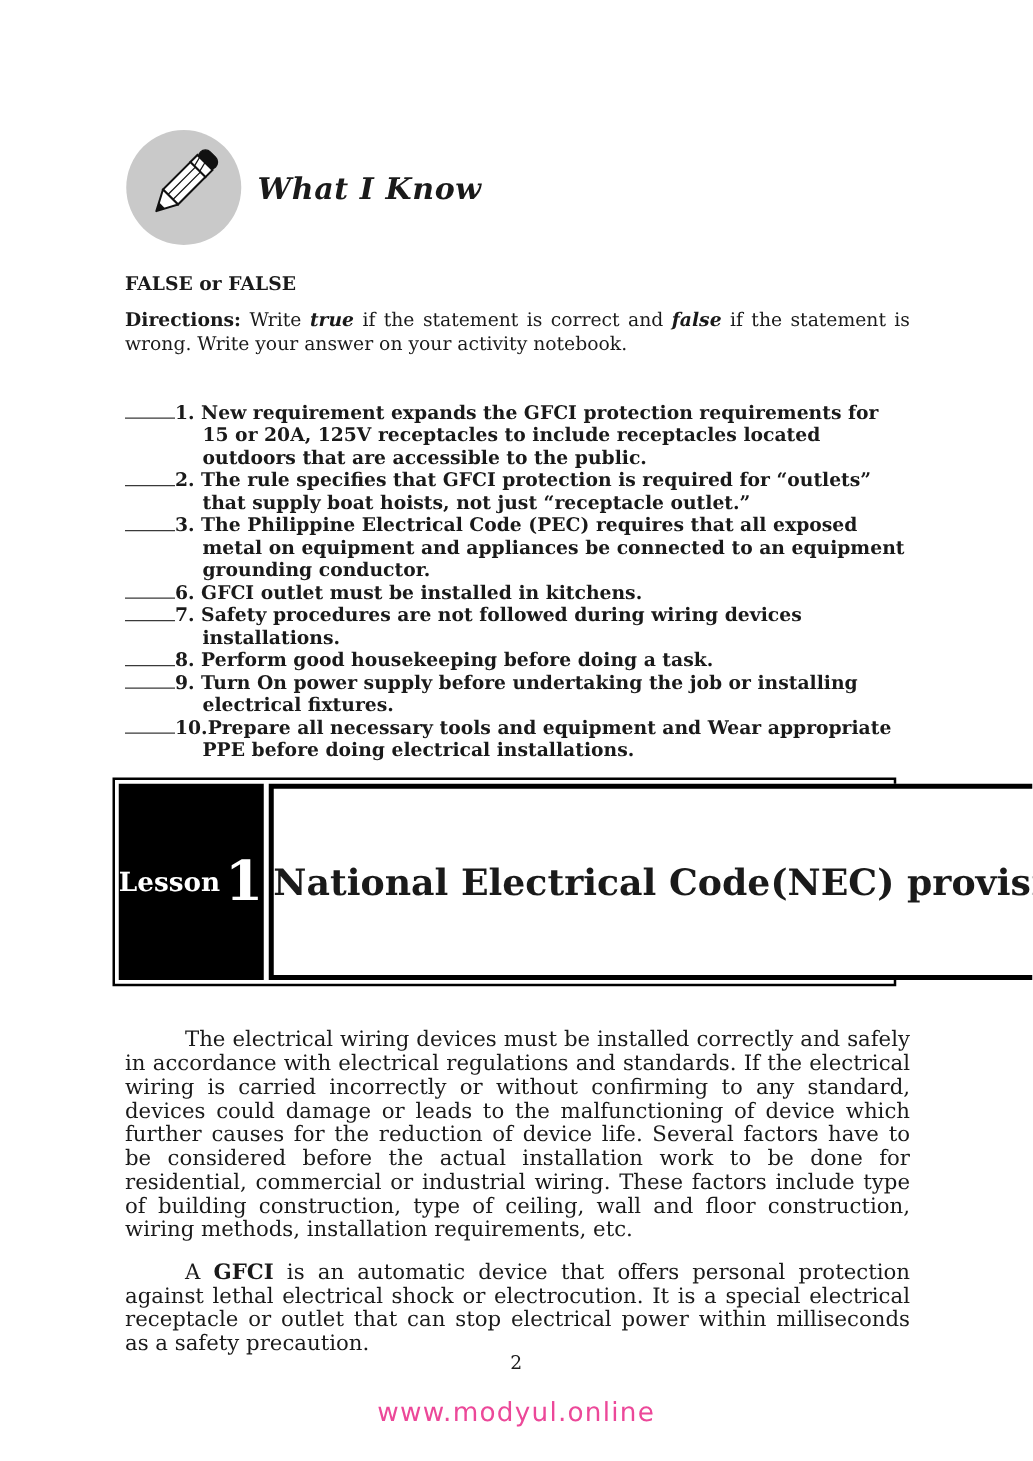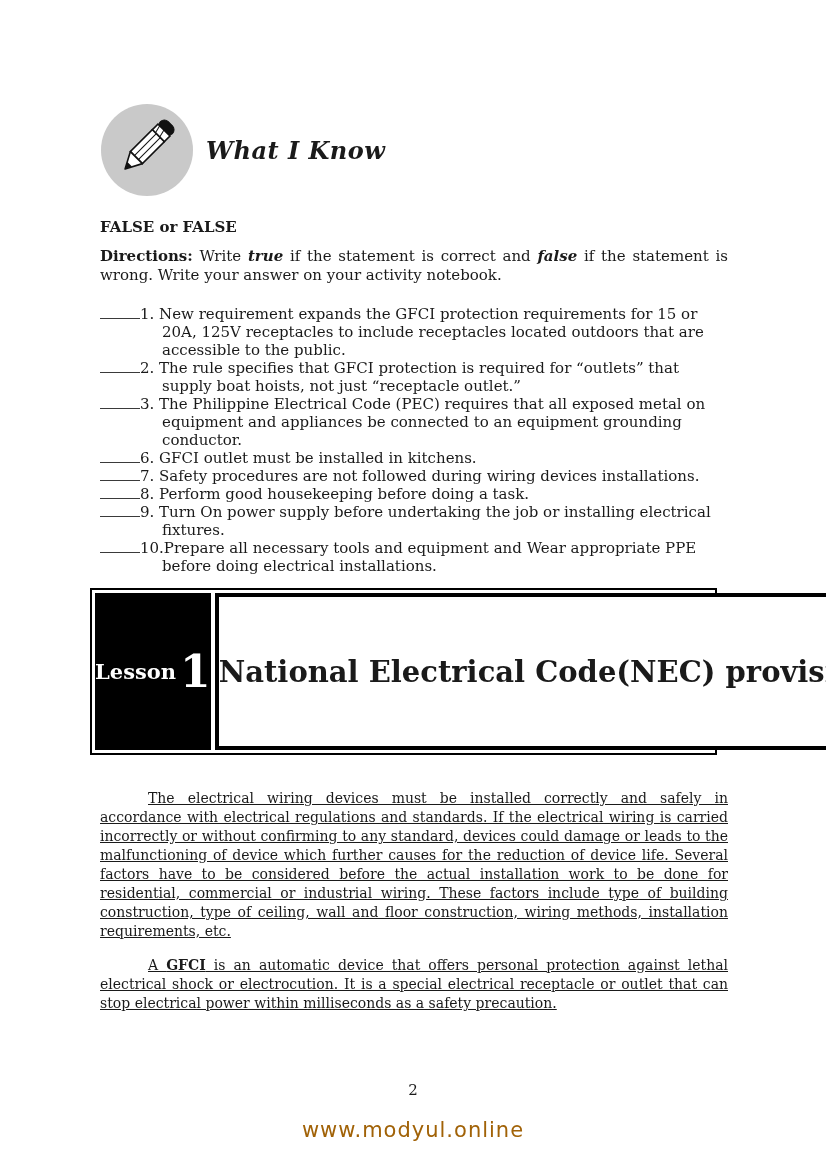--- a/index.html
+++ b/index.html
@@ -32,21 +32,21 @@
     font-weight: bold;
     font-style: italic;
     letter-spacing: 0.5px;
   }
   
   .quiz { margin-top: 21px; font-size: 15px; line-height: 19px; }
   .quiz-heading { font-weight: bold; }
   .directions { text-align: justify; margin-top: 10px; }
   .b { font-weight: bold; }
   .bi { font-weight: bold; font-style: italic; }
-  .tf-list { margin-top: 20px; line-height: 18px; }
+  .tf-list { margin-top: 36px; line-height: 18px; font-weight: bold; }
   .tf-item { padding-left: 62px; text-indent: -62px; }
   .blank {
     display: inline-block;
     width: 40px;
     height: 12px;
     border-bottom: 1.4px solid #3a3a3a;
   }
   
   .banner {
     box-sizing: border-box;
@@ -84,25 +84,24 @@
   }
   .title-line {
     font-size: 29px;
     font-weight: bold;
     line-height: 38px;
     text-align: center;
     white-space: nowrap;
   }
   
   .para {
-    font-size: 14px;
+    font-size: 17px;
     line-height: 19px;
     text-align: justify;
     text-indent: 48px;
-    text-decoration: underline;
   }
   .para-1 { margin-top: 34px; }
   .para-2 { margin-top: 15px; }
   
   .page-number {
     position: absolute;
     top: 1081px;
     left: 0;
     width: 826px;
     text-align: center;
@@ -110,21 +109,21 @@
   }
   .watermark {
     position: absolute;
     top: 1118px;
     left: 0;
     width: 826px;
     text-align: center;
     font-family: "DejaVu Sans", "Liberation Sans", sans-serif;
     font-size: 21px;
     letter-spacing: 1px;
-    color: #a16207;
+    color: #ec4899;
   }
 </style>
 </head>
 <body>
 
 <div class="page">
   <div class="content">
 
     <div class="header-row">
       <svg class="badge-circle" viewBox="0 0 94 94" aria-hidden="true">

